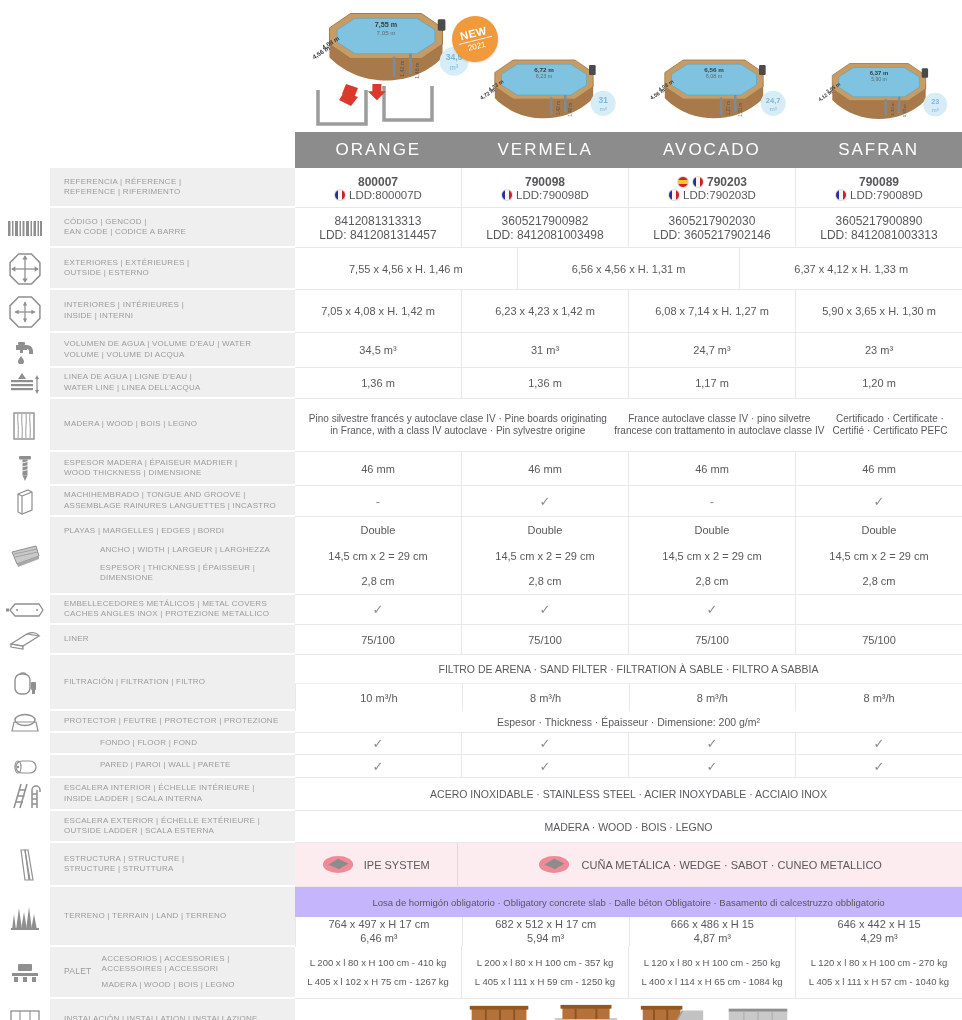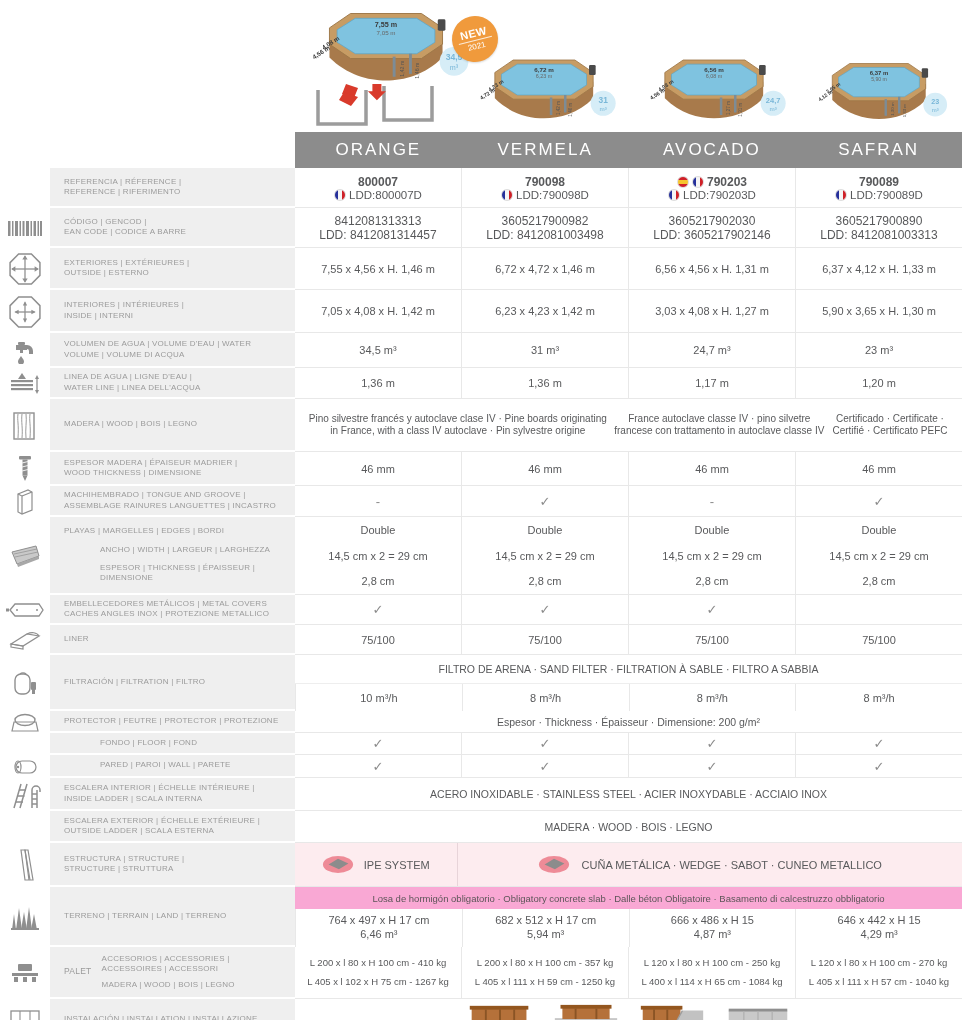--- a/index.html
+++ b/index.html
@@ -35,21 +35,21 @@
   .check{font-size:13px;color:#8a8a8a;}
   .flag{display:inline-block;width:10px;height:10px;border-radius:50%;vertical-align:-1px;margin-right:3px;border:0.5px solid #ddd;}
   .flag-fr{background:linear-gradient(90deg,#26309b 33%,#f5f5f5 33%,#f5f5f5 66%,#cf2027 66%);}
   .flag-es{background:linear-gradient(180deg,#d02027 28%,#f6c52e 28%,#f6c52e 72%,#d02027 72%);}
   .refline{display:flex;align-items:center;justify-content:center;gap:0;font-size:11.5px;}
   .sub{display:flex;flex-direction:column;justify-content:center;}
   .stack3 .c > div{height:26px;display:flex;align-items:center;justify-content:center;}
   .banner{height:28px;display:flex;align-items:center;justify-content:center;font-size:10.5px;color:#58595b;
     border-bottom:1px solid #eee;}
   .pinkrow .data{background:#fdecef;}
-  .pinkbanner{background:#f9a8d4;height:22px;display:flex;align-items:center;justify-content:center;
+  .pinkbanner{background:#c4b5fd;height:30px;display:flex;align-items:center;justify-content:center;
     font-size:9.5px;color:#5c5558;}
   .vcol{flex:1;display:flex;flex-direction:column;min-width:0;}
   .vals{display:flex;flex:1;}
   .small{font-size:9.5px;}
   .lbl .indent{padding-left:36px;}
   .palet-wrap{display:flex;align-items:center;gap:10px;}
   .palet-word{font-size:8.5px;color:#9b9b9b;}
   .tight{line-height:1.25;}
 </style>
 </head>
@@ -258,21 +258,20 @@
               <polygon points="15,28 12.5,24 17.5,24"></polygon>
             </g>
         </svg>
       </div>
       <div class="lbl">
         <span>EXTERIORES | EXTÉRIEURES |</span>
         <span>OUTSIDE | ESTERNO</span>
       </div>
       <div class="data">
         <div class="c">7,55 x 4,56 x H. 1,46 m</div>
-        <div class="c">6,72 x 4,72 x 1,46 m</div>
         <div class="c">6,56 x 4,56 x H. 1,31 m</div>
         <div class="c">6,37 x 4,12 x H. 1,33 m</div>
       </div>
     </div>
 
     <div class="r" style="height:43px">
       <div class="ic">
         <svg width="32" height="32" viewBox="0 0 30 30">
           <polygon points="9,1 21,1 29,9 29,21 21,29 9,29 1,21 1,9" fill="none" stroke="currentColor" stroke-width="1.4"></polygon>
           <g stroke="currentColor" stroke-width="1.2">
@@ -287,21 +286,21 @@
             </g>
         </svg>
       </div>
       <div class="lbl">
         <span>INTERIORES | INTÉRIEURES |</span>
         <span>INSIDE | INTERNI</span>
       </div>
       <div class="data">
         <div class="c">7,05 x 4,08 x H. 1,42 m</div>
         <div class="c">6,23 x 4,23 x 1,42 m</div>
-        <div class="c">3,03 x 4,08 x H. 1,27 m</div>
+        <div class="c">6,08 x 7,14 x H. 1,27 m</div>
         <div class="c">5,90 x 3,65 x H. 1,30 m</div>
       </div>
     </div>
 
     <div class="r" style="height:35px">
       <div class="ic">
         <svg width="24" height="26" viewBox="0 0 24 26">
           <g fill="currentColor">
             <path d="M3,7 h11 v5 h-4 v3 h-3 v-3 H3 z"></path>
             <path d="M14,7 a6,6 0 0 1 6,6 v3 h-4 v-3 a2,2 0 0 0 -2,-2 z"></path>

